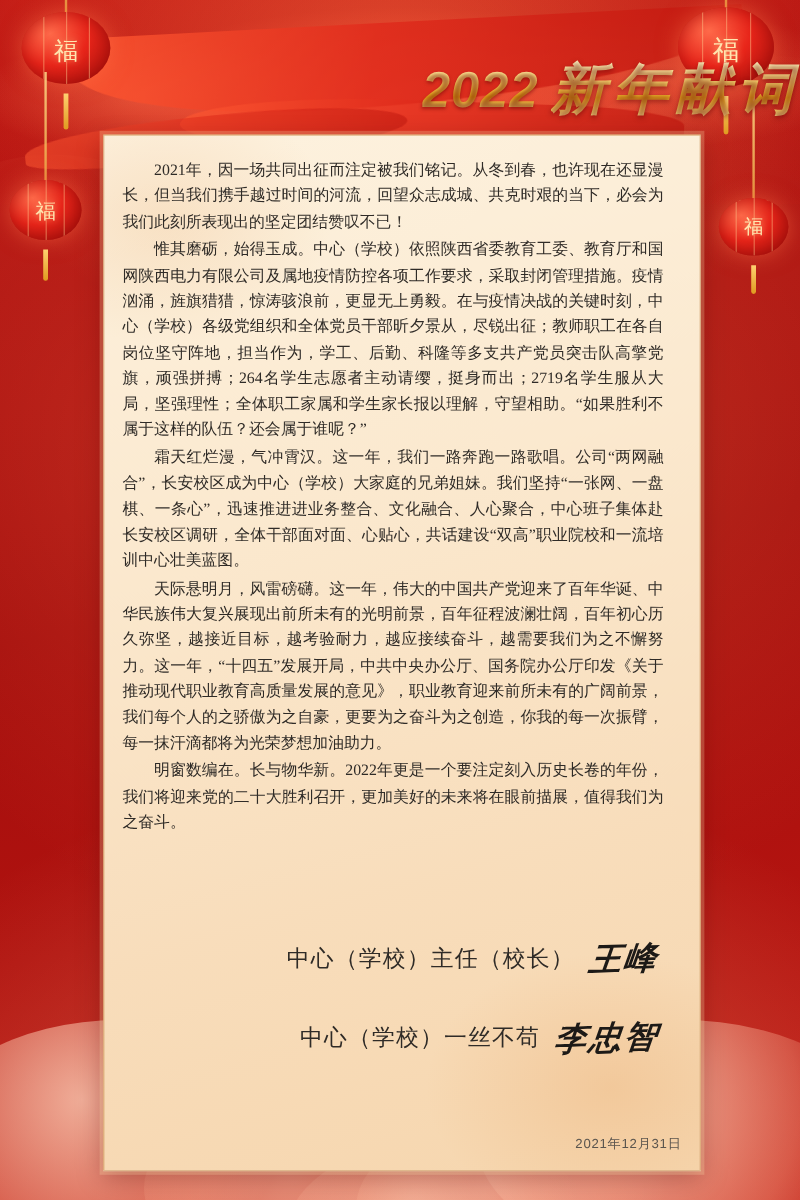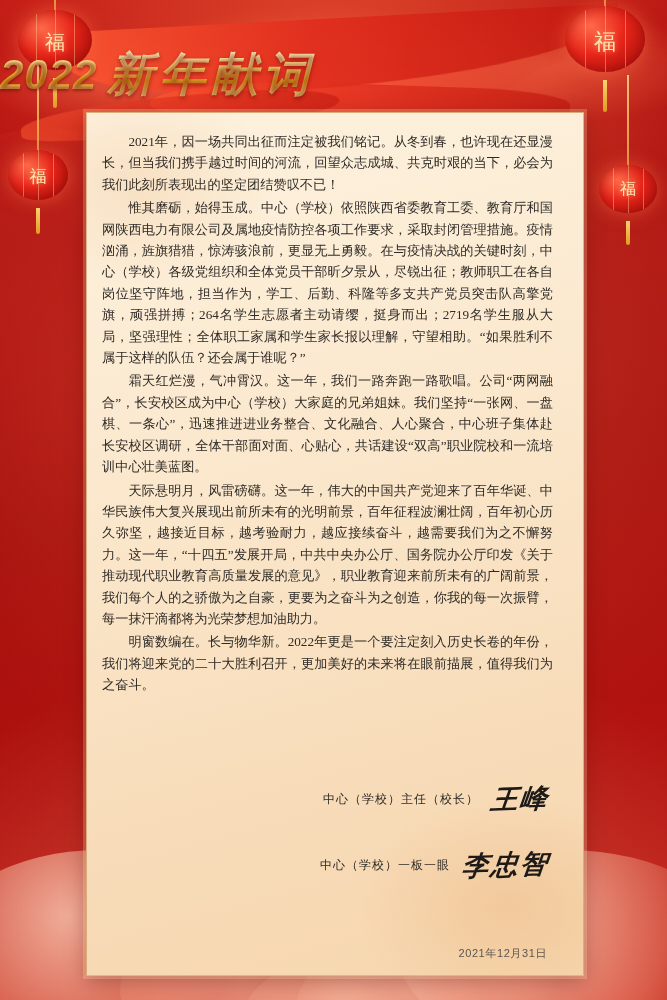--- a/index.html
+++ b/index.html
@@ -173,21 +173,21 @@
   .l3 { right: 22px; top: 6px; }
   .l3 .body { width: 80px; height: 66px; }
   .l4 { right: 10px; top: 165px; }
   .l4 .body { width: 58px; height: 48px; }
 
   
   .title-area {
     position: absolute;
     left: 0; right: 0; top: 44px;
     height: 72px;
-    text-align: left;
+    text-align: right;
     z-index: 6;
   }
   .title-year {
     display: inline-block;
     vertical-align: middle;
     font-family: "Liberation Sans", sans-serif;
     font-weight: bold;
     font-style: italic;
     font-size: 42px;
     letter-spacing: 1px;
@@ -258,38 +258,38 @@
     text-align: right;
   }
   .sign-row {
     display: flex;
     align-items: center;
     justify-content: flex-end;
     margin-bottom: 26px;
     height: 40px;
   }
   .sign-title {
-    font-size: 12px;
+    font-size: 19px;
     color: #2f2b27;
     letter-spacing: 1px;
     font-family: "Liberation Serif", serif;
   }
   .sign-name {
     margin-left: 12px;
     font-size: 27px;
     font-style: italic;
     font-weight: bold;
     color: #1d1a17;
     letter-spacing: 2px;
     font-family: "Liberation Serif", serif;
     transform: skewX(-8deg) rotate(-2deg);
   }
   .doc-date {
     position: absolute;
-    right: 36px;
+    right: 15px;
     bottom: 14px;
     font-size: 11px;
     color: #5b554e;
     letter-spacing: .6px;
     font-family: "Liberation Sans", sans-serif;
   }
 </style>
 </head>
 <body>
 
@@ -364,21 +364,21 @@
         <p class="para">天际悬明月，风雷磅礴。这一年，伟大的中国共产党迎来了百年华诞、中华民族伟大复兴展现出前所未有的光明前景，百年征程波澜壮阔，百年初心历久弥坚，越接近目标，越考验耐力，越应接续奋斗，越需要我们为之不懈努力。这一年，“十四五”发展开局，中共中央办公厅、国务院办公厅印发《关于推动现代职业教育高质量发展的意见》，职业教育迎来前所未有的广阔前景，我们每个人的之骄傲为之自豪，更要为之奋斗为之创造，你我的每一次振臂，每一抹汗滴都将为光荣梦想加油助力。</p>
         <p class="para">明窗数编在。长与物华新。2022年更是一个要注定刻入历史长卷的年份，我们将迎来党的二十大胜利召开，更加美好的未来将在眼前描展，值得我们为之奋斗。</p>
       </div>
 
     <div class="sign-block">
       <div class="sign-row">
         <span class="sign-title">中心（学校）主任（校长）</span>
         <span class="sign-name">王峰</span>
       </div>
       <div class="sign-row">
-        <span class="sign-title">中心（学校）一板一眼</span>
+        <span class="sign-title">中心（学校）一丝不苟</span>
         <span class="sign-name">李忠智</span>
       </div>
     </div>
 
     <div class="doc-date">2021年12月31日</div>
   </div>
 
   <div class="cloud cloud-1"></div>
   <div class="cloud cloud-2"></div>
   <div class="cloud cloud-3"></div>

